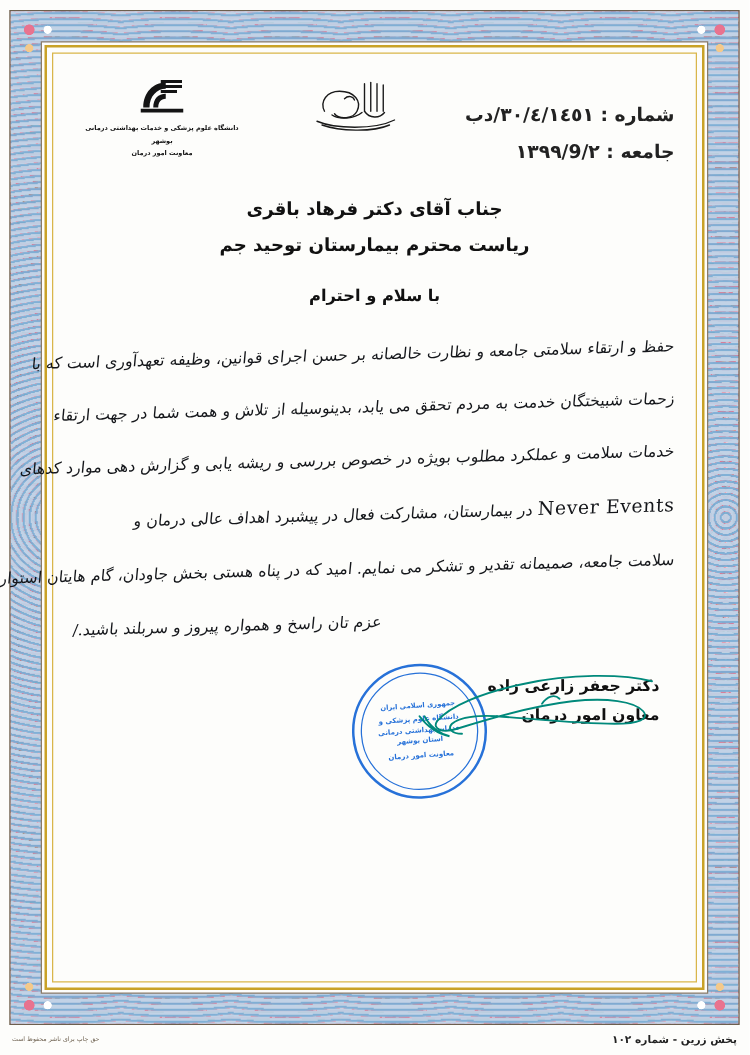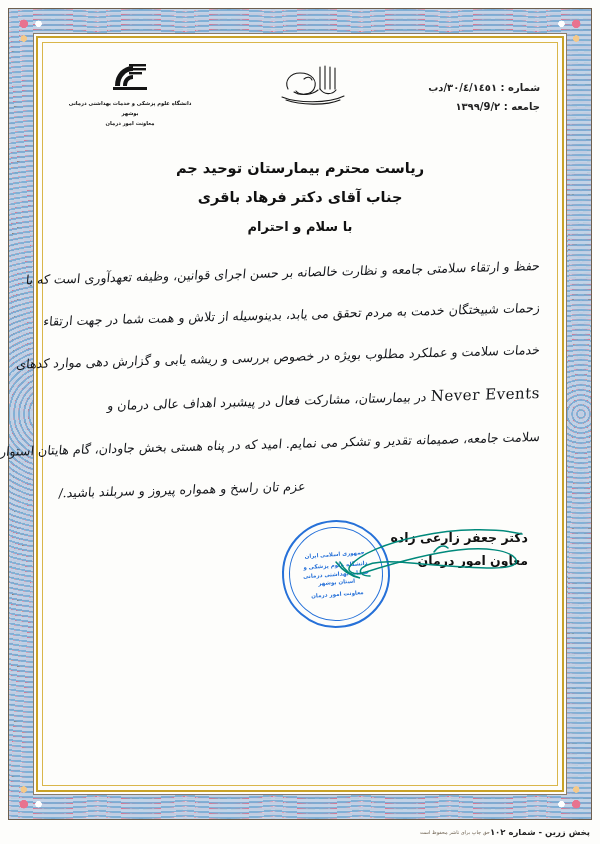--- a/index.html
+++ b/index.html
@@ -74,21 +74,21 @@
     padding:8px 14px;
   }
 
   
   .head{
     display:flex;justify-content:space-between;align-items:flex-start;
     height:78px;
   }
   .ref-block{
     text-align:right;direction:rtl;
-    font-size:10px;line-height:1.9;letter-spacing:.3px;
+    font-size:15px;line-height:1.9;letter-spacing:.3px;
     font-weight:700;color:#222;
     margin-top:24px;
   }
   .ref-line{white-space:nowrap;}
 
   .bism{
     margin-top:4px;width:86px;height:52px;
     display:flex;align-items:center;justify-content:center;
   }
   .org{
@@ -104,21 +104,21 @@
   
   .salutation{
     margin-top:22px;text-align:center;direction:rtl;
   }
   .sal-line{
     font-size:14.5px;font-weight:700;line-height:2.0;color:#111;
     letter-spacing:.2px;
   }
   .sal-greet{
     font-size:13px;font-weight:700;line-height:2.3;color:#111;
-    margin-top:0;
+    margin-top:11px;
   }
 
   
   .body{
     margin-top:16px;direction:rtl;text-align:justify;
   }
   .b-line{
     font-family:"DejaVu Serif","Liberation Serif",serif;
     font-size:12.6px;line-height:1.28;color:#14161a;
     margin:0 0 26px 0;
@@ -169,21 +169,21 @@
   .stamp-inner{
     width:78px;text-align:center;direction:rtl;line-height:1.55;
   }
   .stamp-top{font-size:5.4px;font-weight:700;}
   .stamp-mid{font-size:5.6px;font-weight:700;margin-top:3px;}
   .stamp-bot{font-size:5.6px;font-weight:700;margin-top:3px;}
 
   
   .footer{
     position:absolute;left:10px;right:10px;bottom:2px;height:20px;
-    display:flex;align-items:center;
+    display:flex;justify-content:space-between;align-items:center;
     direction:rtl;
   }
   .f-right{font-size:8.5px;font-weight:700;color:#222;}
   .f-left{font-size:5px;color:#6b5e4d;}
 </style>
 </head>
 <body>
 
 <div class="page">
 
@@ -242,22 +242,22 @@
               <path d="M6 27 L40 27 L40 30 L6 30 Z"></path>
             </g>
           </svg>
         </div>
         <div class="org-name">دانشگاه علوم پزشکی و خدمات بهداشتی درمانی بوشهر</div>
         <div class="org-sub">معاونت امور درمان</div>
       </div>
     </div>
 
     <div class="salutation">
+      <div class="sal-line">جناب آقای دکتر فرهاد باقری</div>
       <div class="sal-line">ریاست محترم بیمارستان توحید جم</div>
-      <div class="sal-line">جناب آقای دکتر فرهاد باقری</div>
       <div class="sal-greet">با سلام و احترام</div>
     </div>
 
     <div class="body">
       <p class="b-line">حفظ و ارتقاء سلامتی جامعه و نظارت خالصانه بر حسن اجرای قوانین، وظیفه تعهدآوری است که با</p>
       <p class="b-line">زحمات شبیختگان خدمت به مردم تحقق می یابد، بدینوسیله از تلاش و همت شما در جهت ارتقاء</p>
       <p class="b-line">خدمات سلامت و عملکرد مطلوب بویژه در خصوص بررسی و ریشه یابی و گزارش دهی موارد کدهای</p>
       <p class="b-line">
         <span class="latin">Never Events</span>
         <span>در بیمارستان، مشارکت فعال در پیشبرد اهداف عالی درمان و</span>

